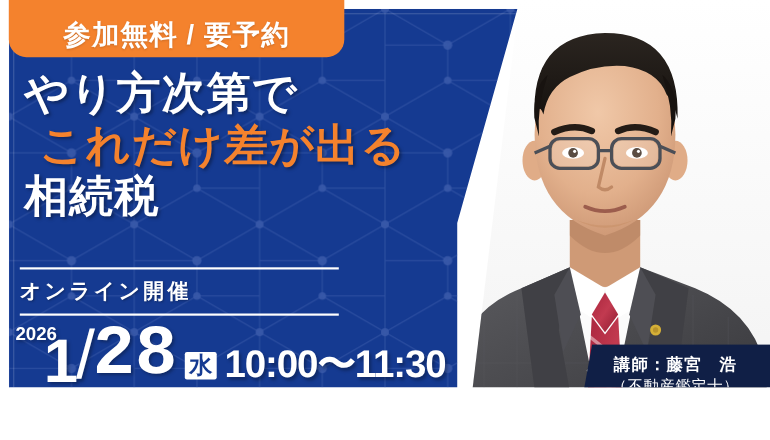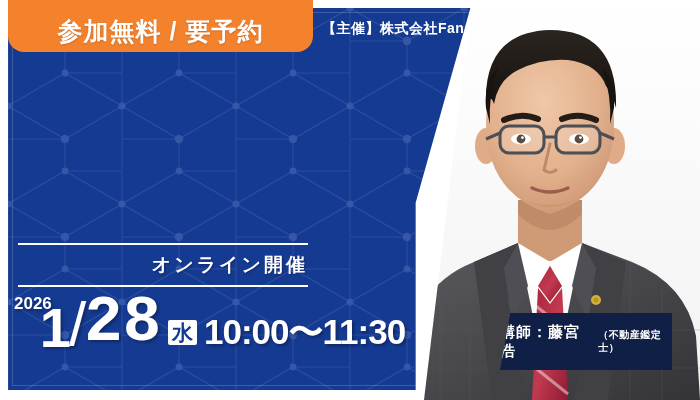--- a/index.html
+++ b/index.html
@@ -1,19 +1,19 @@
 <!DOCTYPE html>
 <html><head>
 <meta charset="utf-8">
 <style>
   html,body{margin:0;padding:0;background:#ffffff;}
   body{width:700px;height:400px;overflow:hidden;
        font-family:"Liberation Sans","DejaVu Sans",sans-serif;}
 
-  #banner{position:relative;width:700px;height:400px;background:#ffffff;overflow:hidden;}
+  #banner{position:relative;width:700px;height:352px;background:#ffffff;overflow:hidden;}
 
   
   #blue-panel{
     position:absolute;left:8px;top:8px;width:684px;height:382px;
     background:#153a91;
     clip-path:polygon(0 0, 67.6% 0, 59.6% 51%, 59.6% 100%, 0 100%);
     overflow:hidden;
   }
   
   #pattern{position:absolute;inset:0;opacity:.5;}
@@ -59,21 +59,21 @@
     text-shadow:2px 2px 3px rgba(0,0,0,.35);
   }
   .hl-white{color:#ffffff;}
   .hl-orange{color:#f4822d;padding-left:14px;}
   .hl-l3{padding-left:0;}
 
   
   #online-block{position:absolute;left:18px;top:243px;width:290px;}
   .rule{height:2px;background:#ffffff;width:100%;}
   #online-label{
-    text-align:right;color:#ffffff;font-size:19px;font-weight:800;
+    text-align:left;color:#ffffff;font-size:19px;font-weight:800;
     letter-spacing:3px;padding:7px 0 7px 0;
     text-shadow:1px 1px 2px rgba(0,0,0,.3);
   }
 
   
   #date-row{
     position:absolute;left:14px;top:293px;
     display:flex;align-items:flex-end;color:#ffffff;
     text-shadow:2px 2px 3px rgba(0,0,0,.3);
   }
@@ -86,28 +86,28 @@
   #day{font-size:64px;font-weight:800;line-height:.95;font-family:Liberation Mono, monospace;}
   #weekday{
     background:#ffffff;color:#153a91;font-size:21px;font-weight:800;
     padding:2px 4px;line-height:1;margin:0 7px 9px 7px;
     text-shadow:none;border-radius:2px;
   }
   #time{font-size:35px;font-weight:800;line-height:1;margin-bottom:5px;letter-spacing:-1px;}
 
   
   #speaker-box{
-    position:absolute;left:500px;top:313px;width:172px;height:57px;
+    position:absolute;left:528px;top:313px;width:172px;height:57px;
     background:#101f46;
     clip-path:polygon(6% 0, 100% 0, 100% 100%, 0 100%);
-    display:flex;flex-direction:row;align-items:center;justify-content:center;
+    display:flex;flex-direction:column;align-items:center;justify-content:center;
     color:#ffffff;
   }
   #speaker-name{font-size:15px;font-weight:700;letter-spacing:1px;line-height:1.25;}
-  #speaker-title{font-size:10px;font-weight:700;letter-spacing:.5px;line-height:1.25;}
+  #speaker-title{font-size:14px;font-weight:400;letter-spacing:.5px;line-height:1.25;}
 </style>
 </head>
 <body>
 
 <div id="banner">
 
   <div id="blue-panel">
     <svg id="pattern" viewBox="0 0 684 382" preserveAspectRatio="xMidYMid slice">
       <defs>
         <pattern id="net" width="114" height="98" patternUnits="userSpaceOnUse">
@@ -238,22 +238,26 @@
       <path d="M132 188 Q150 196 168 188" stroke="#9c5d4d" stroke-width="3.4" fill="none" stroke-linecap="round"></path>
 
       <path d="M124 200 Q150 214 176 200 Q150 210 124 200 Z" fill="#c4895f" opacity=".4"></path>
     </svg>
   </div>
 
   <div id="free-badge">
     <span>参加無料 / 要予約</span>
   </div>
 
-  <div id="organizer">【主催】株式会社Fan</div>
-
+
+  <div id="headline">
+    <div class="hl-line hl-white">やり方次第で</div>
+    <div class="hl-line hl-orange">これだけ差が出る</div>
+    <div class="hl-line hl-white hl-l3">相続税</div>
+  </div>
 
   <div id="online-block">
     <div class="rule"></div>
     <div id="online-label">オンライン開催</div>
     <div class="rule"></div>
   </div>
 
   <div id="date-row">
     <div id="year">2026</div>
     <div id="month">1</div>

